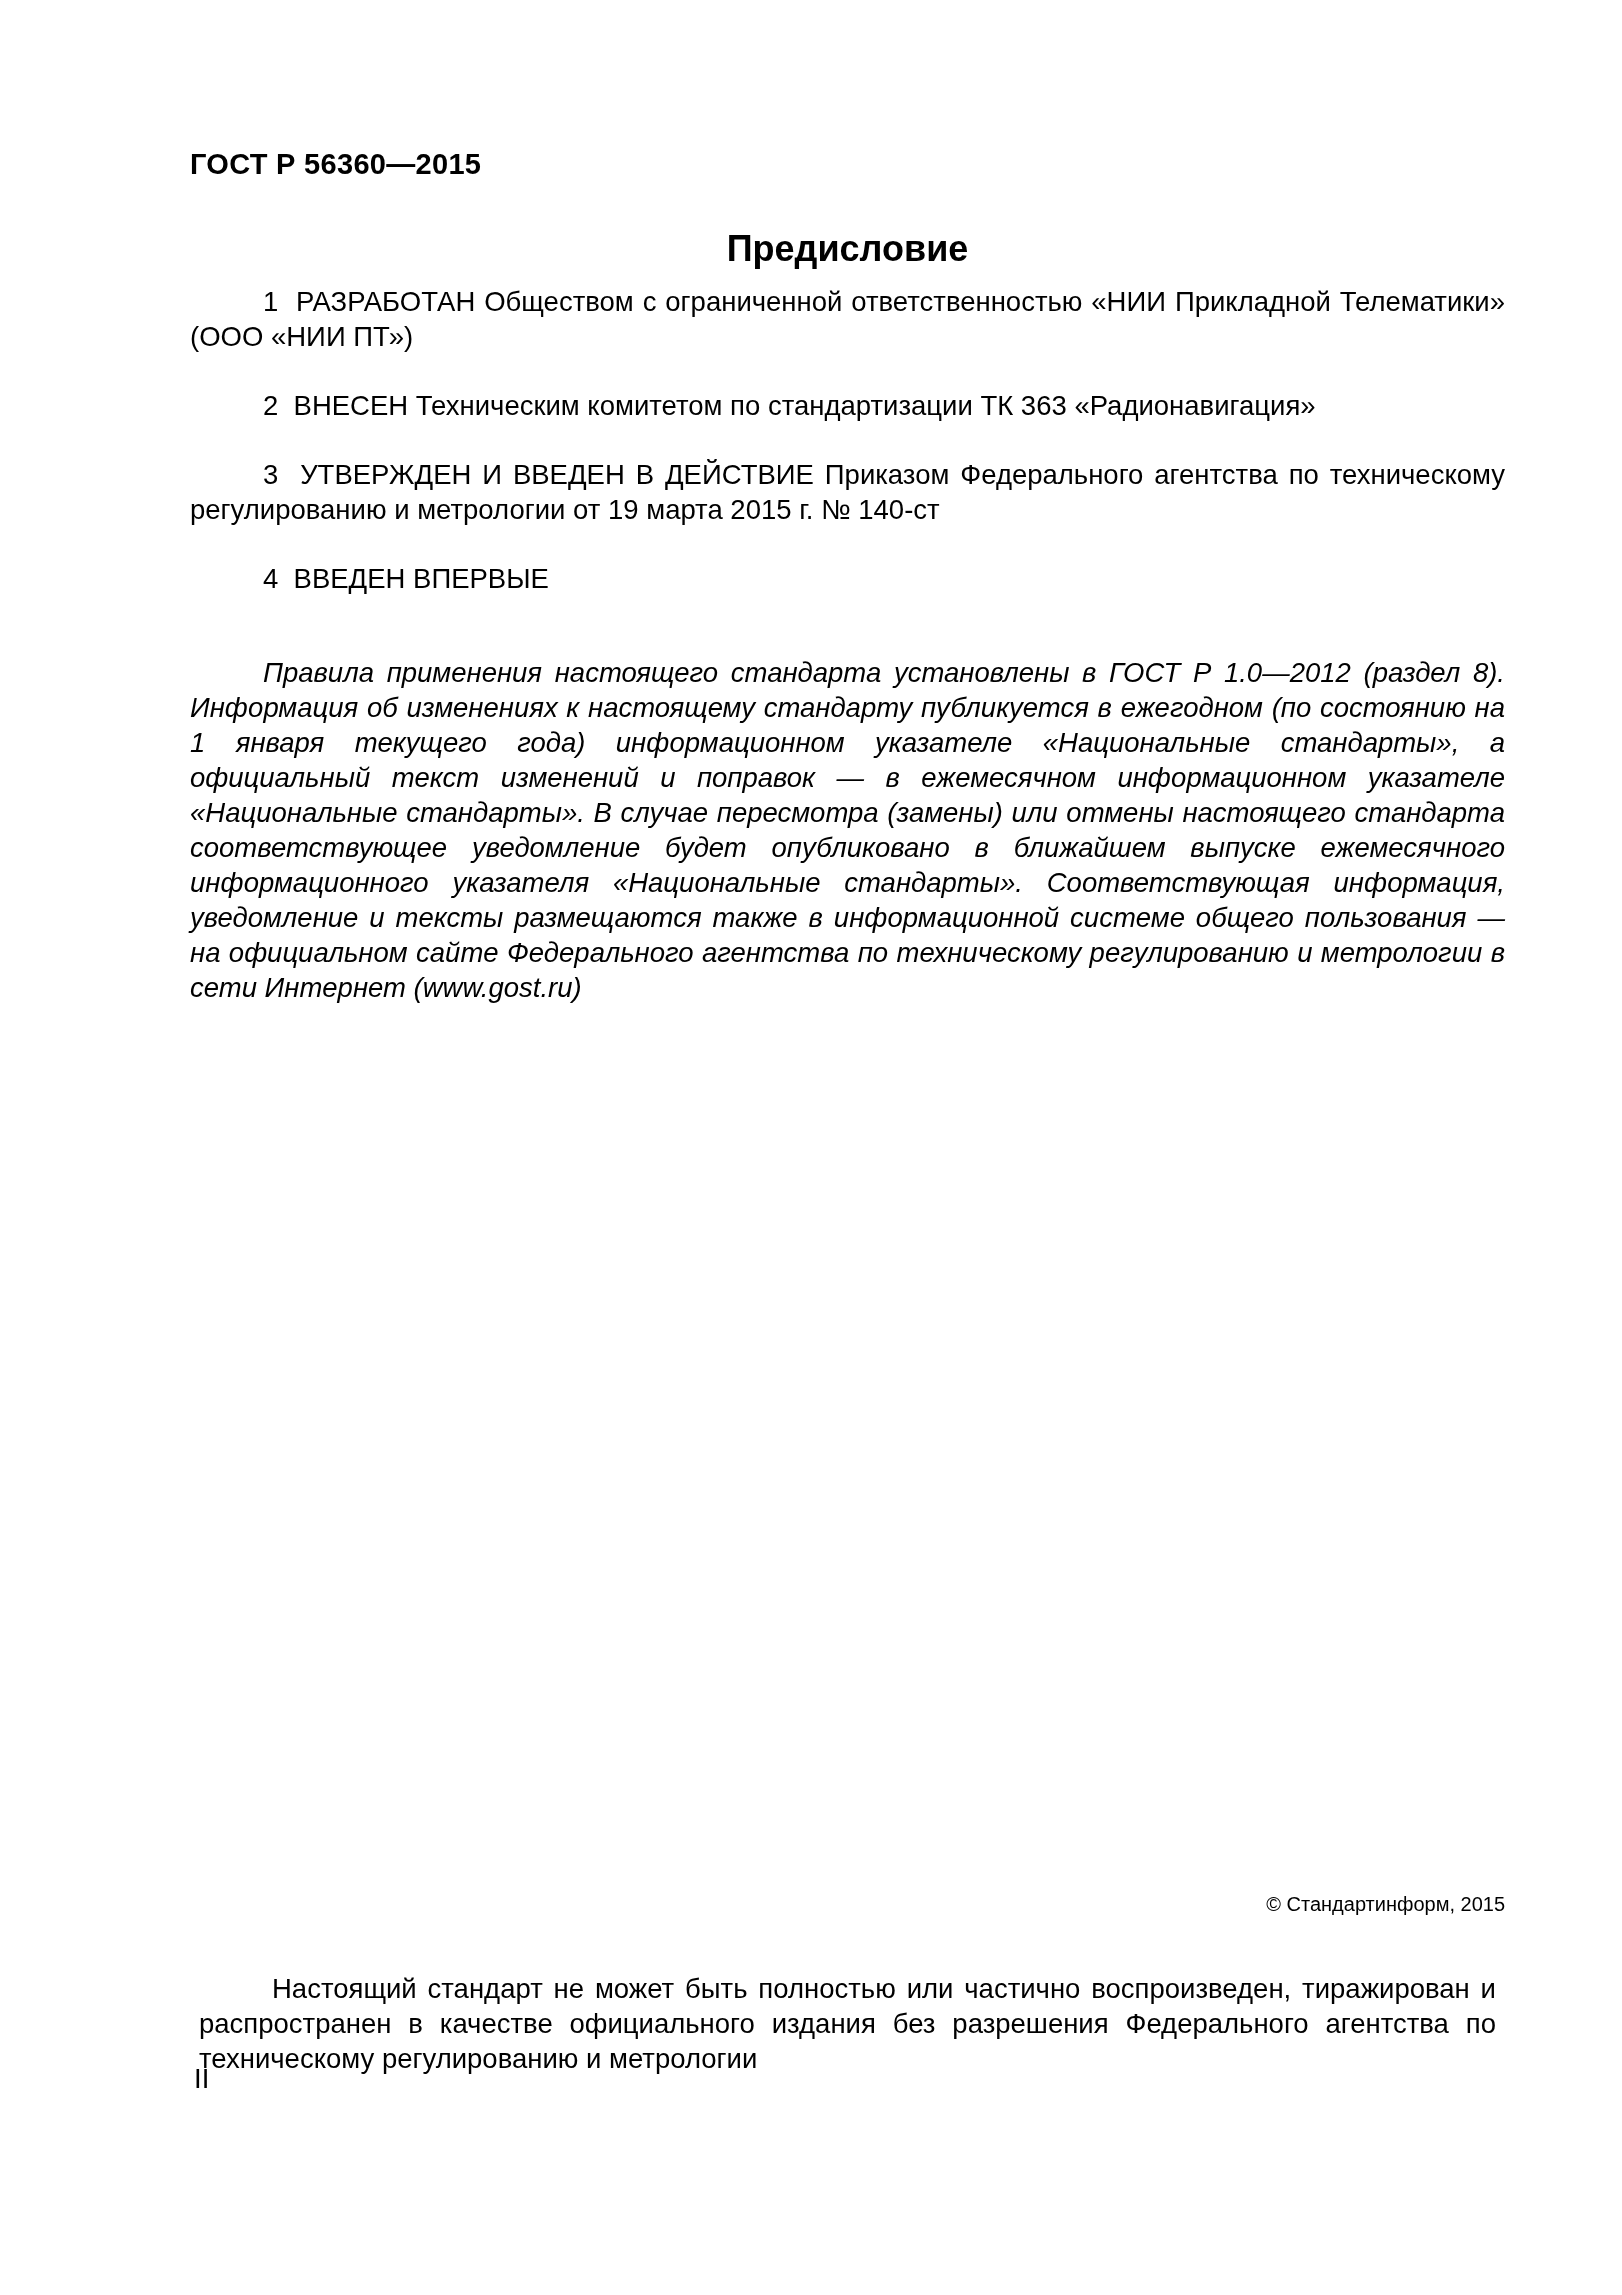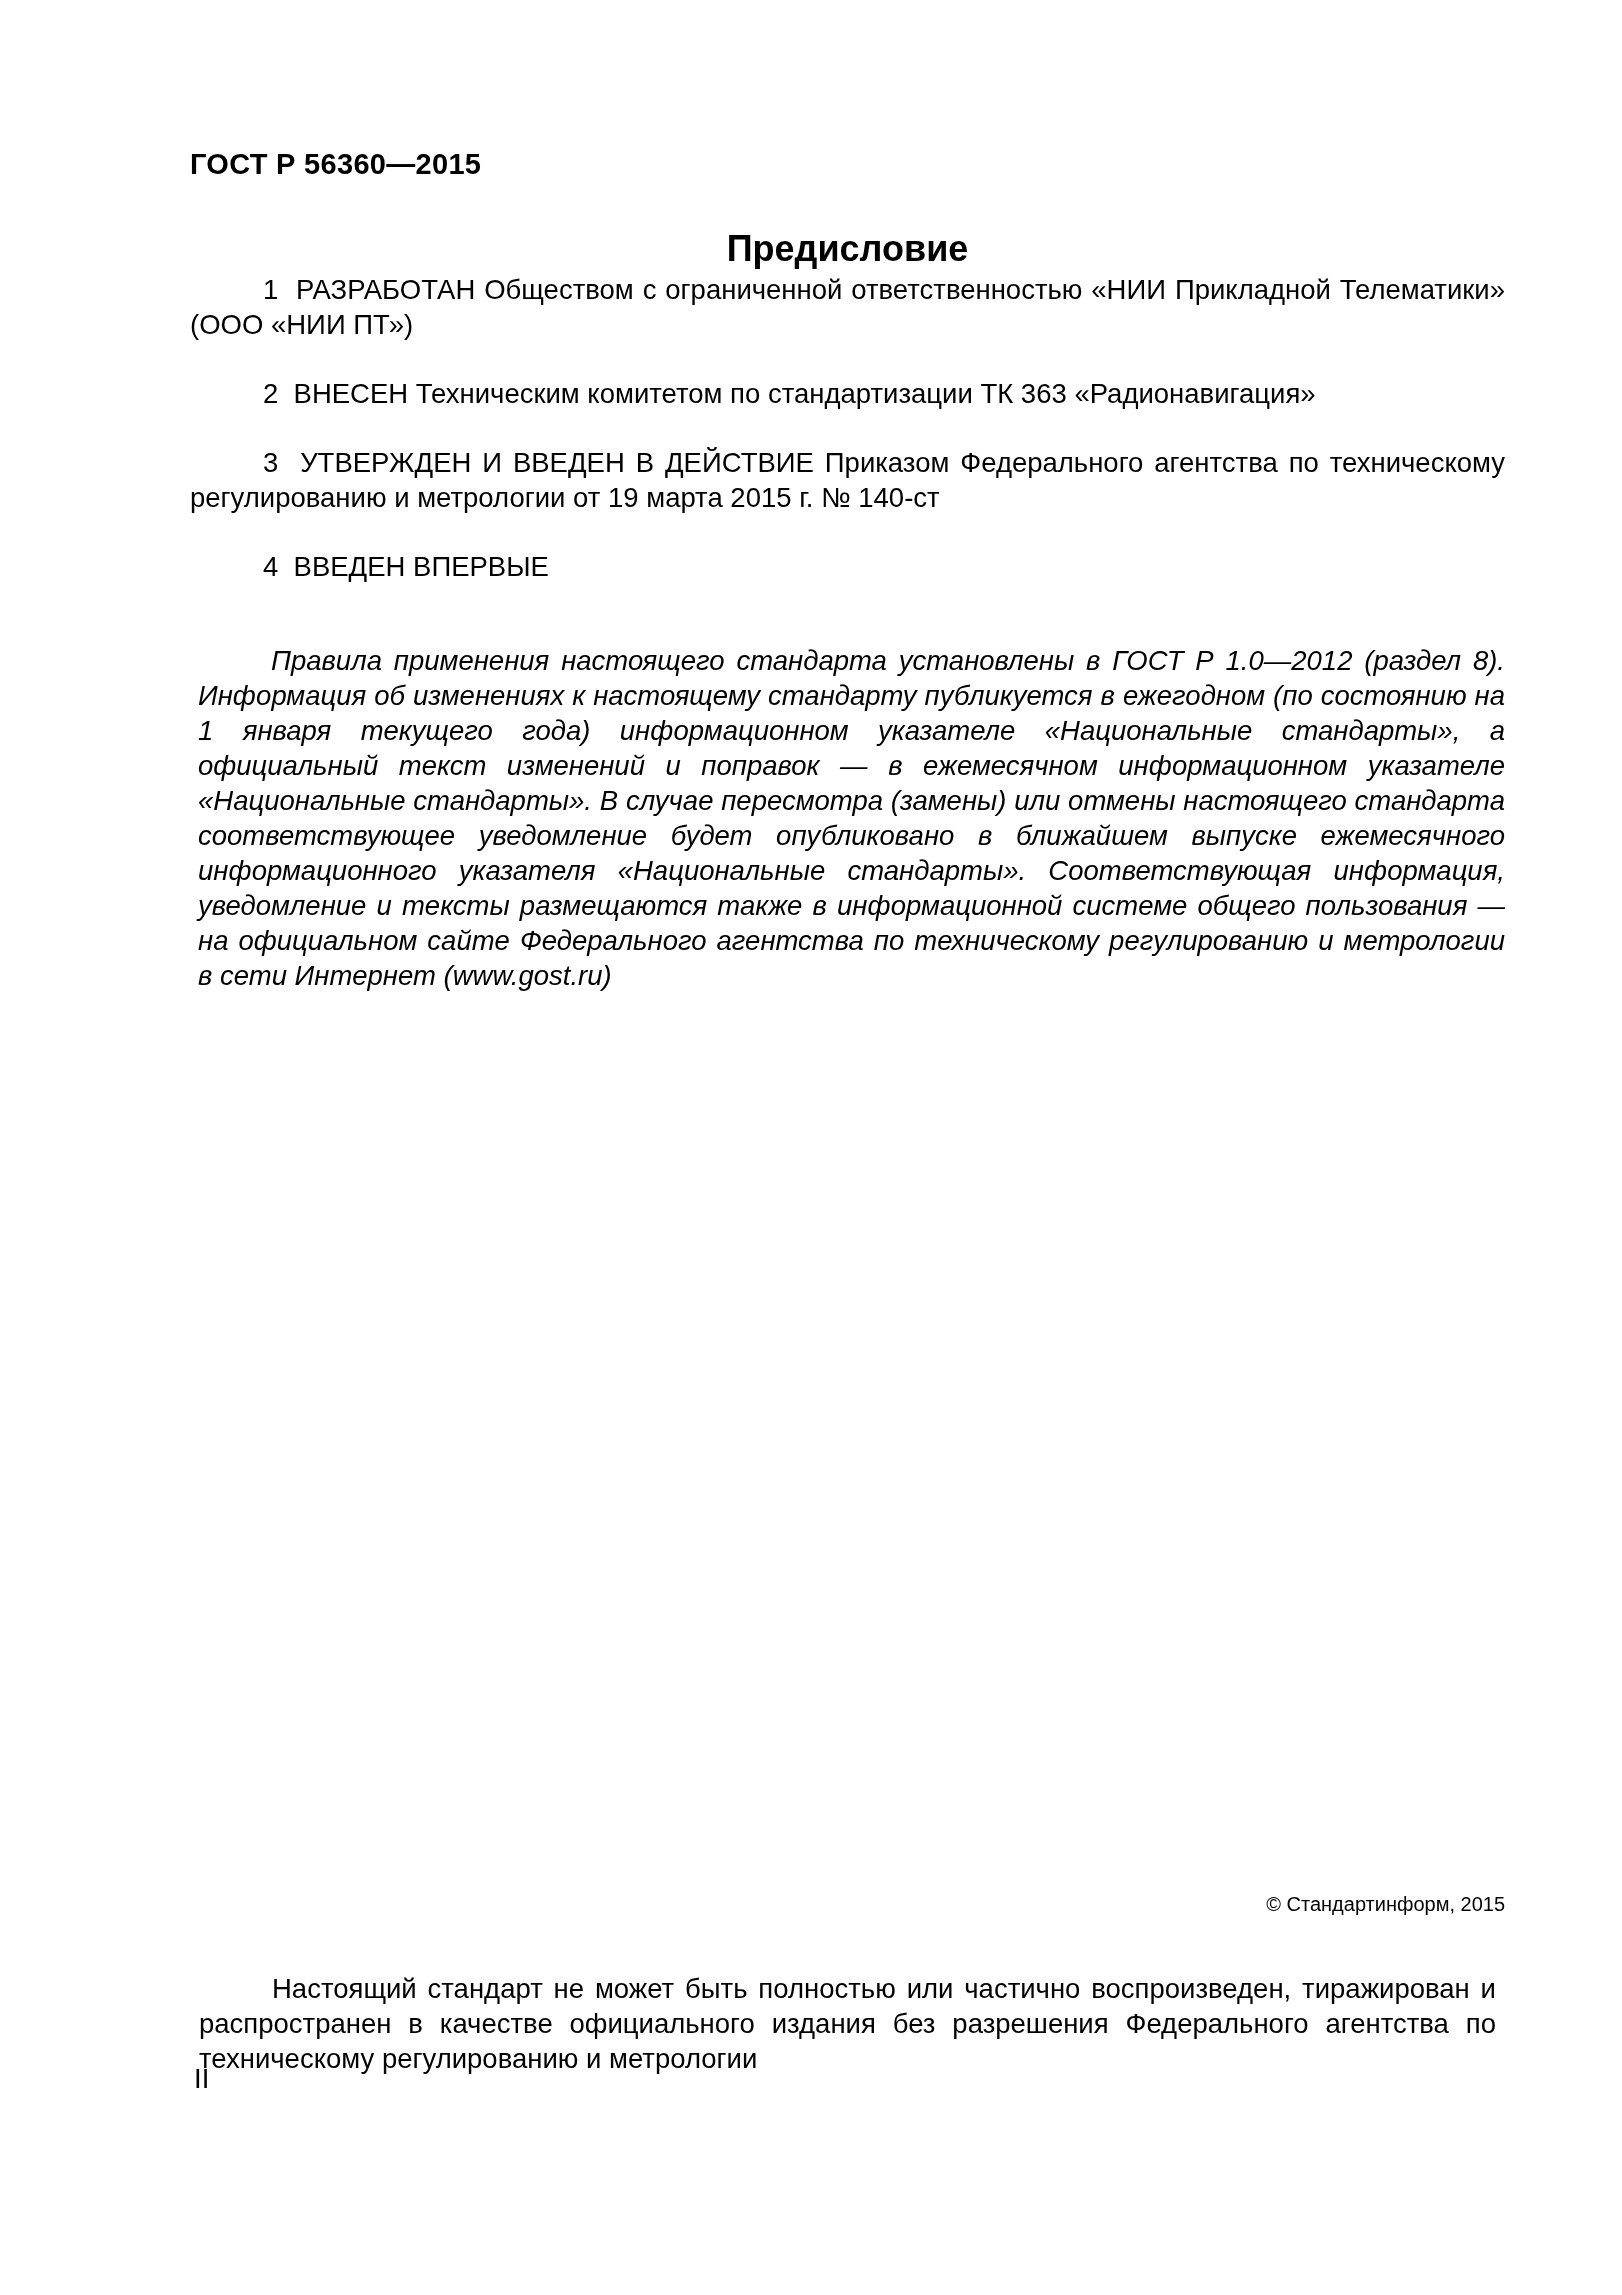--- a/index.html
+++ b/index.html
@@ -31,32 +31,32 @@
     left: 190px;
     top: 228px;
     width: 1315px;
     text-align: center;
     font-size: 36px;
     font-weight: bold;
   }
   .foreword-body {
     position: absolute;
     left: 190px;
-    top: 272px;
+    top: 284px;
     width: 1315px;
     font-size: 27.5px;
     line-height: 35px;
     text-align: justify;
   }
   .foreword-body p.item {
     margin: 0 0 34px 0;
     text-indent: 73px;
   }
   .foreword-note {
-    margin: 59px 0 0 8px;
+    margin: 59px 0 0 0;
     font-style: italic;
     line-height: 35px;
     text-align: justify;
     text-indent: 73px;
   }
   .copyright {
     position: absolute;
     left: 190px;
     top: 1893px;
     width: 1315px;

